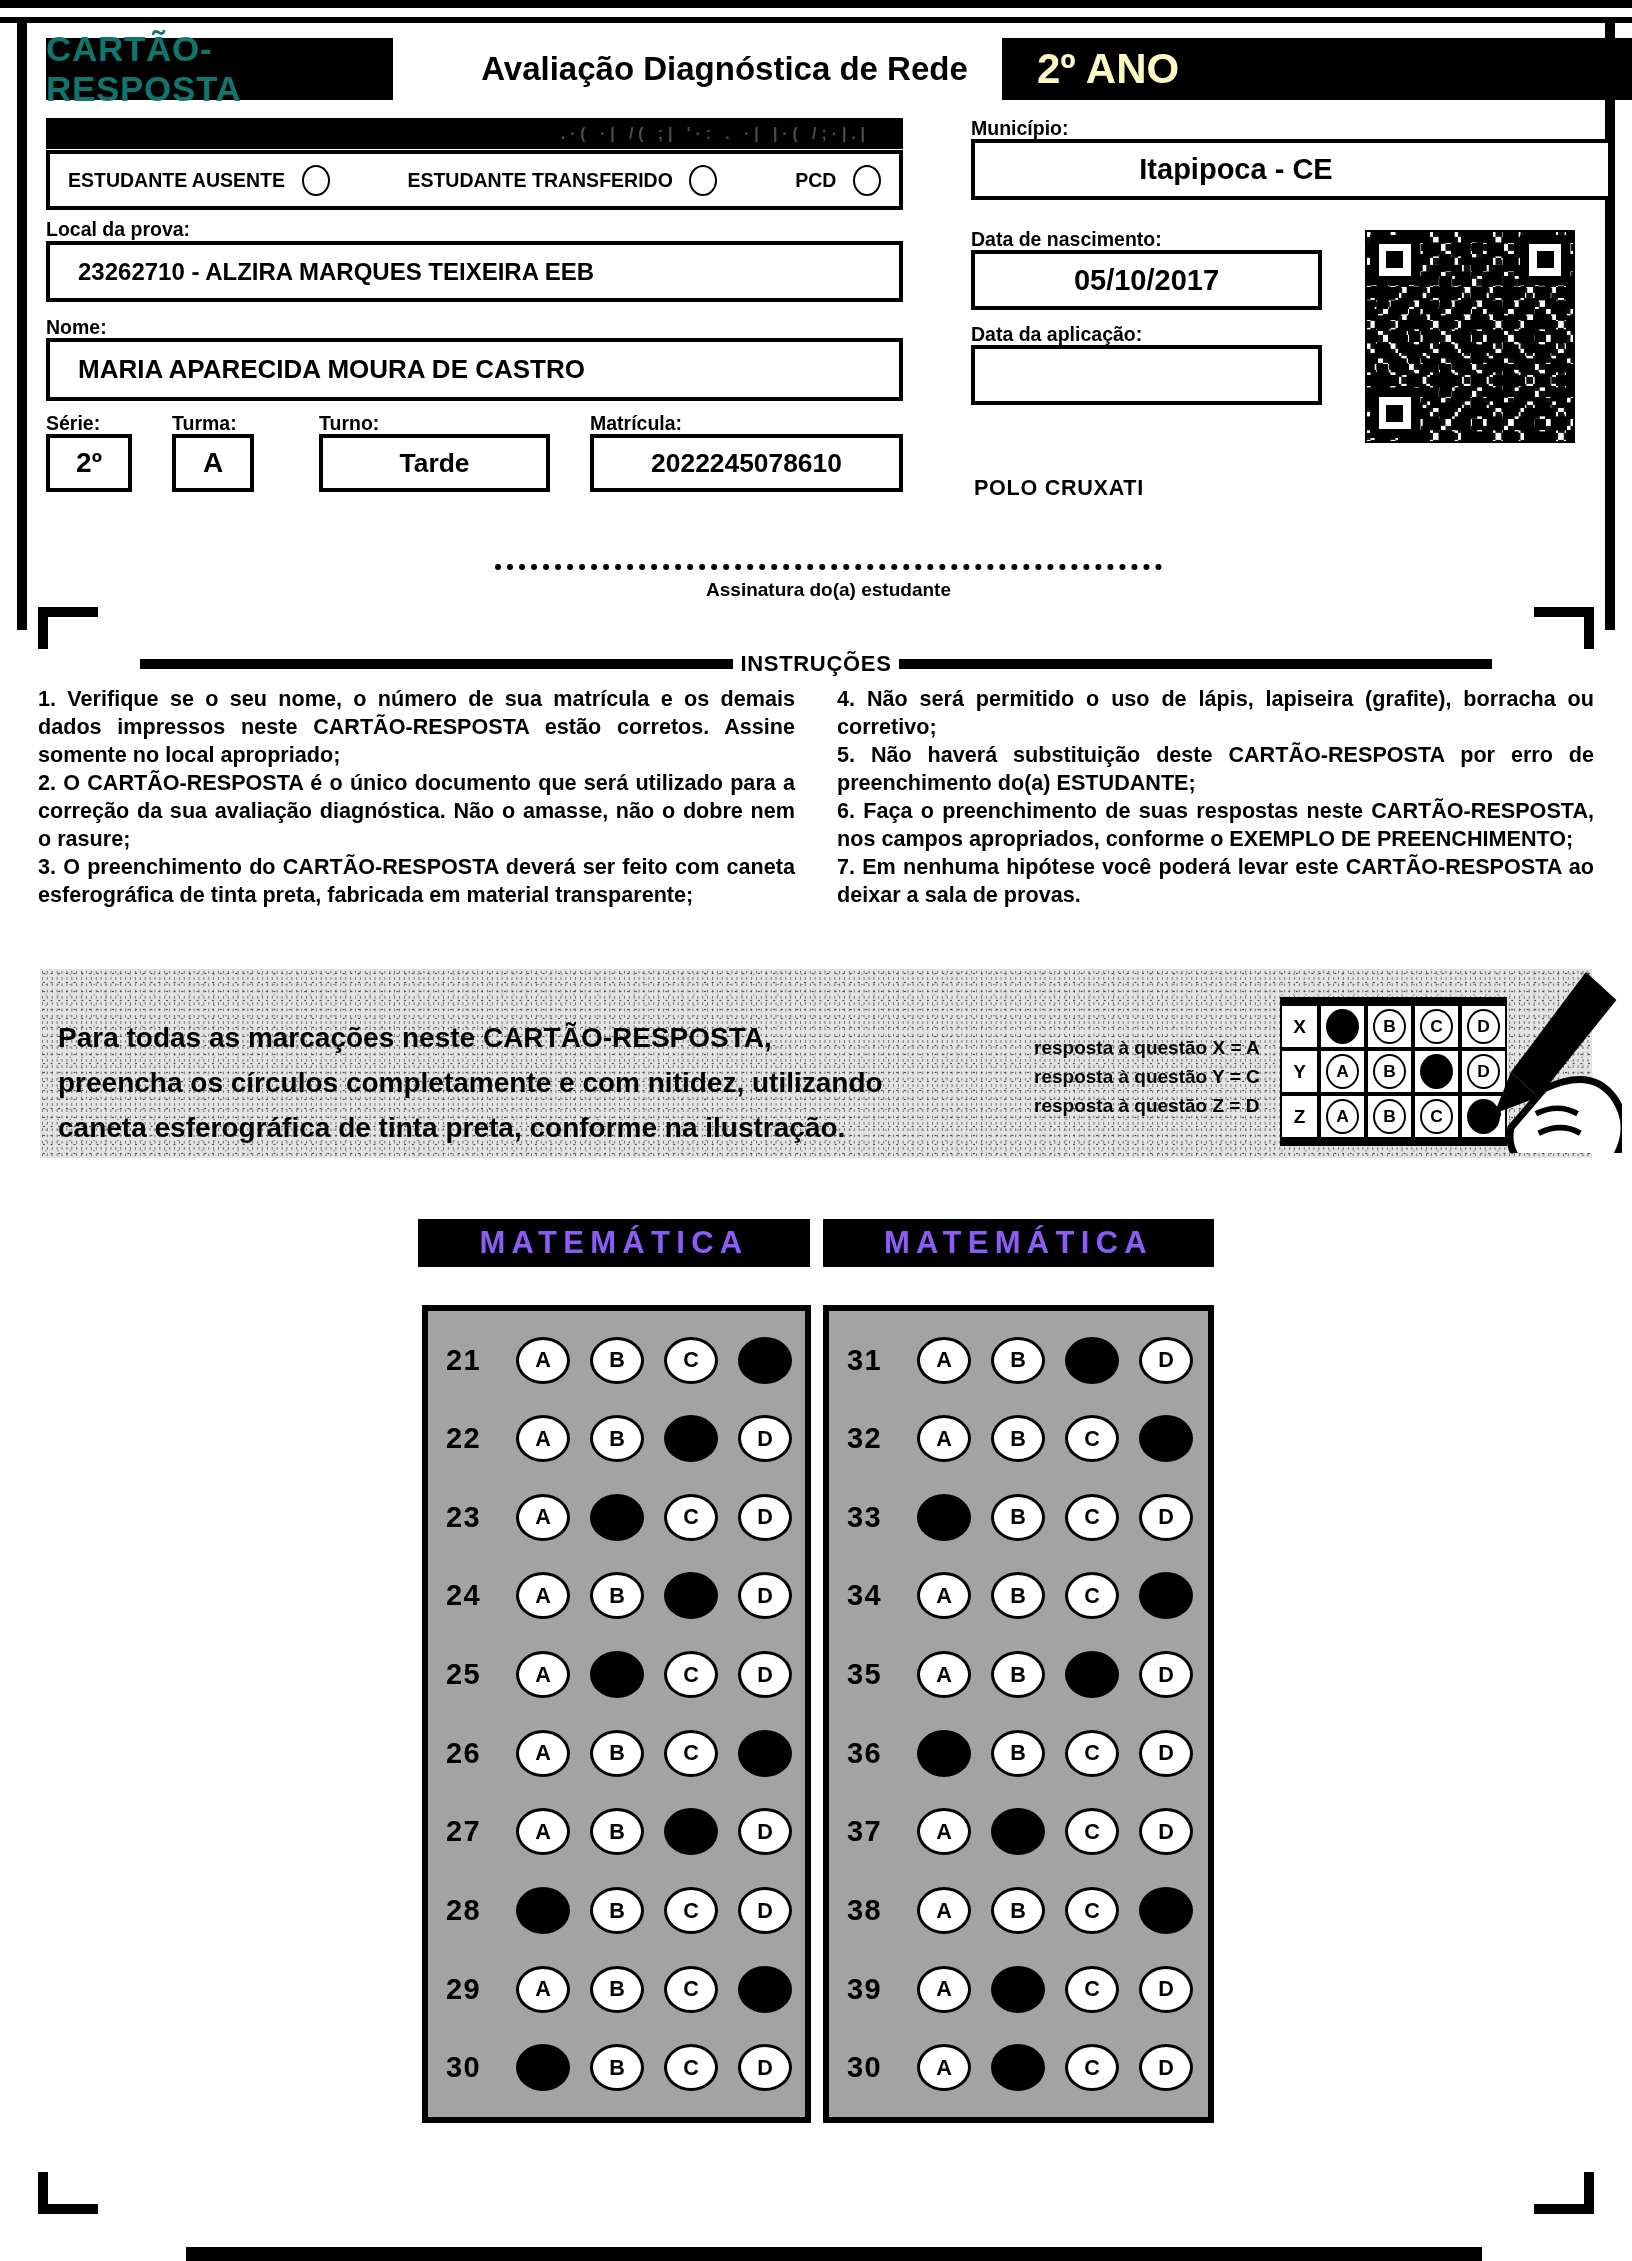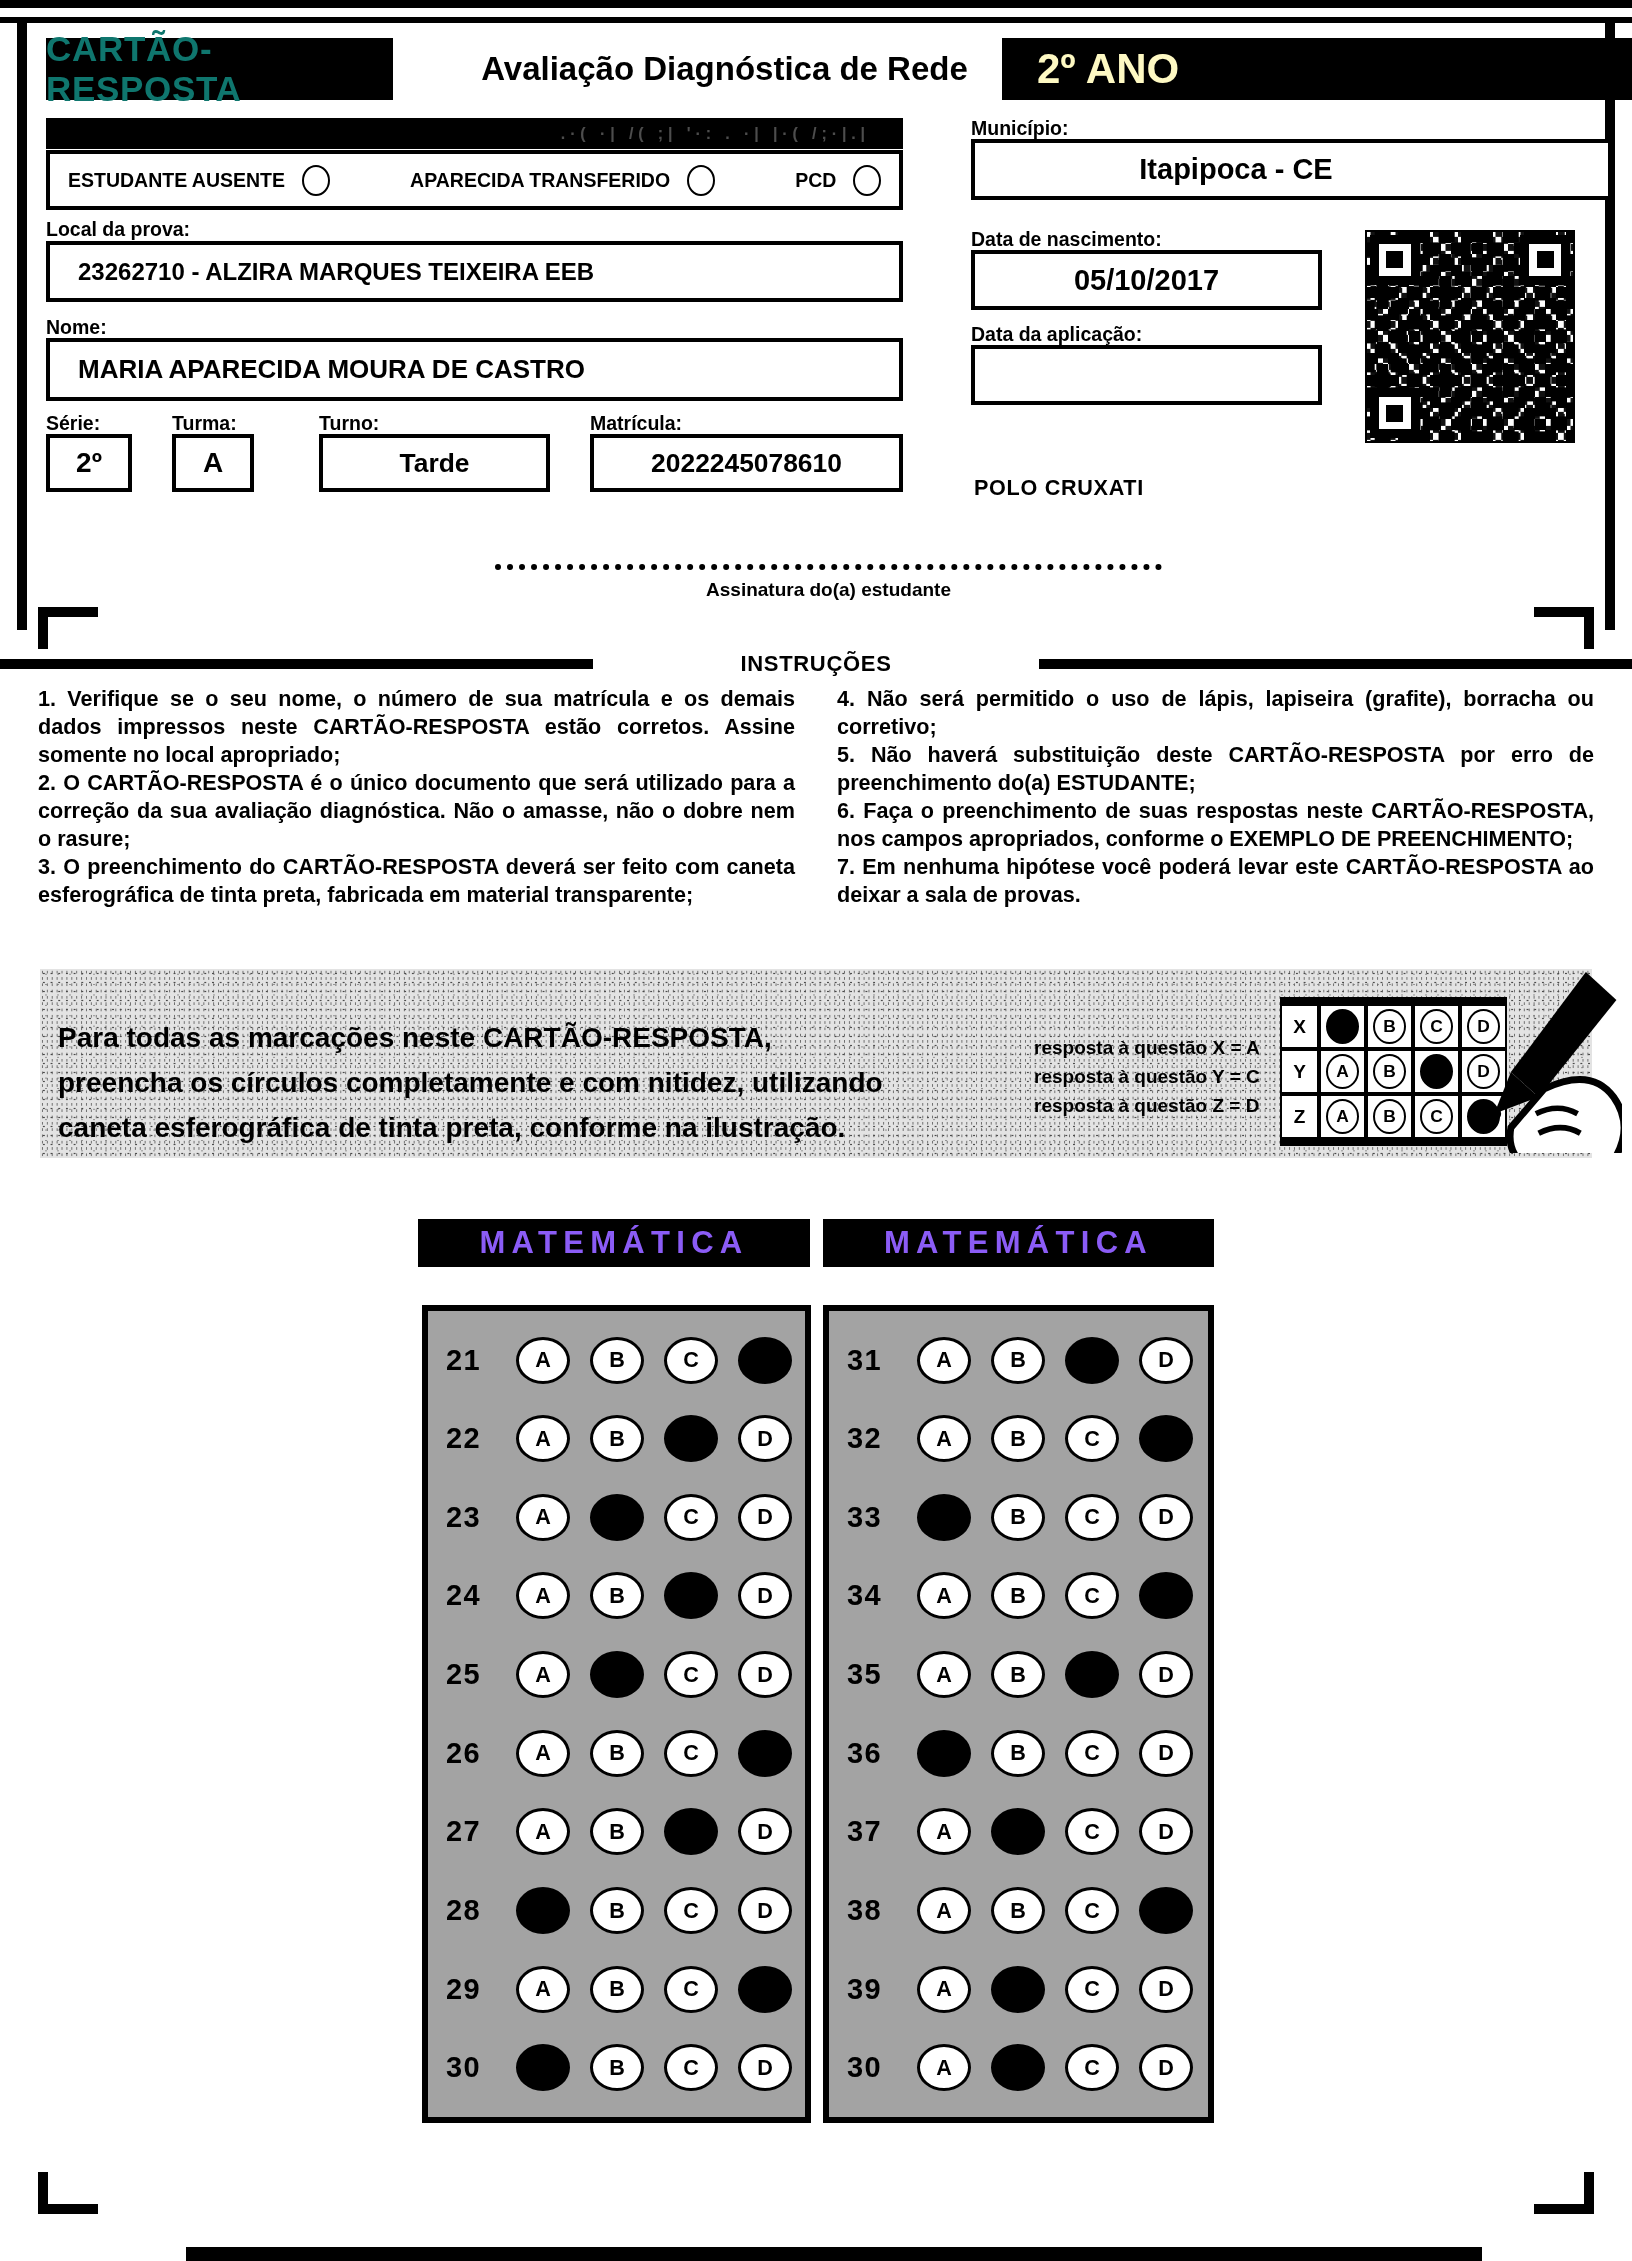--- a/index.html
+++ b/index.html
@@ -53,21 +53,21 @@
         #fff}
   .finder{position:absolute;width:50px;height:50px;border:9px solid #000;background:#fff}
   .finder::after{content:"";position:absolute;left:7.7px;top:7.7px;width:16.7px;height:16.7px;background:#000}
   .fd-tl{left:2.8px;top:2.8px}.fd-tr{right:2.8px;top:2.8px}.fd-bl{left:2.8px;bottom:2.8px}
 
   
   .sig-dots{position:absolute;left:495px;top:564px;width:667px;height:0;border-top:6.3px dotted #000}
   .sig-label{position:absolute;left:495px;top:579px;width:667px;text-align:center;font-size:19px}
 
   
-  .inst-head{position:absolute;left:0;top:651px;width:1632px;display:flex;align-items:center;justify-content:space-between;gap:7px}
+  .inst-head{position:absolute;left:0;top:651px;width:1632px;display:flex;align-items:center;justify-content:center;gap:7px}
   .inst-head .line{height:9.7px;background:#000;width:593px}
   .inst-head .t{font-size:22px;letter-spacing:0.7px}
   .inst-col{position:absolute;top:685px;width:757px;font-size:21.6px;line-height:28px;text-align:justify}
   .inst-col p{margin:0}
   #inst-left{left:38px}
   #inst-right{left:837px}
 
   
   .example-band{position:absolute;left:40px;top:969px;width:1552px;height:189px;
       background-image:
@@ -122,21 +122,21 @@
 
   <div class="black-strip">
     <span>.·( ·| /( ;| '·: . ·| |·( /;·|.|</span>
   </div>
   <div class="status-box" id="status-box">
       <div class="status-group">
         <span class="lbl">ESTUDANTE AUSENTE</span>
         <span class="ans-circle"></span>
       </div>
       <div class="status-group">
-        <span class="lbl">APARECIDA TRANSFERIDO</span>
+        <span class="lbl">ESTUDANTE TRANSFERIDO</span>
         <span class="ans-circle"></span>
       </div>
       <div class="status-group">
         <span class="lbl">PCD</span>
         <span class="ans-circle"></span>
       </div>
     </div>
 
   <div class="f-label" style="left:46px;top:218px">Local da prova:</div>
   <div class="f-box pad" style="left:46px;top:241px;width:857px;height:61px">23262710 - ALZIRA MARQUES TEIXEIRA EEB</div>

